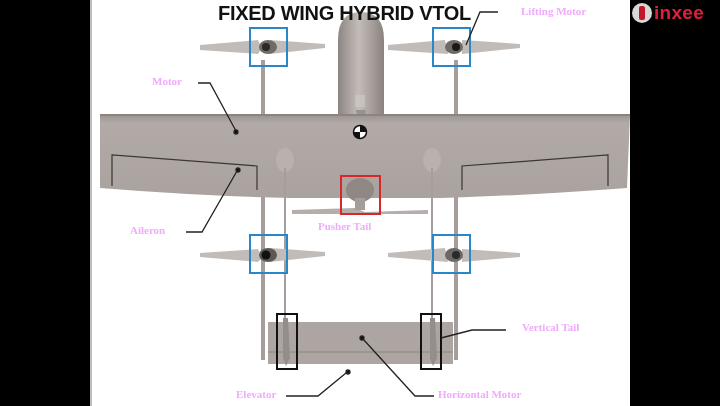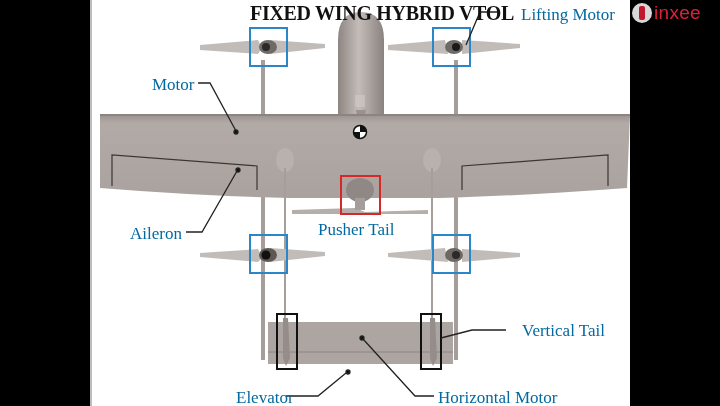--- a/index.html
+++ b/index.html
@@ -1,23 +1,23 @@
 <!DOCTYPE html>
 <html><head>
 <meta charset="utf-8">
 <style>
   html,body{margin:0;padding:0;}
   body{width:720px;height:406px;background:#000;position:relative;overflow:hidden;font-family:"Liberation Serif",serif;}
   .panel{position:absolute;left:90px;top:0;width:540px;height:406px;background:#fff;border-left:2px solid #bdbdbd;box-sizing:border-box;}
-  .title{position:absolute;left:218px;top:2px;font-family:Liberation Serif, serif;font-weight:bold;font-size:20px;letter-spacing:-0.3px;color:#111;white-space:nowrap;z-index:5;margin-left:32px;}
+  .title{position:absolute;left:218px;top:2px;font-family:Liberation Sans, sans-serif;font-weight:bold;font-size:20px;letter-spacing:-0.3px;color:#111;white-space:nowrap;z-index:5;}
   .brand{position:absolute;left:632px;top:2px;display:flex;align-items:center;z-index:5;}
   .brand-logo{width:20px;height:20px;border-radius:50%;background:#d8d8d8;position:relative;margin-right:2px;}
   .brand-logo::after{content:"";position:absolute;left:7px;top:3px;width:6px;height:14px;background:#c0182c;border-radius:2px;}
-  .brand-text{font-family:"Liberation Sans",sans-serif;font-weight:normal;font-size:19px;color:#e0203a;letter-spacing:0.3px;}
-  .label{position:absolute;font-size:17px;color:#0369a1;white-space:nowrap;z-index:4;}
+  .brand-text{font-family:"Liberation Sans",sans-serif;font-weight:bold;font-size:19px;color:#e0203a;letter-spacing:0.3px;}
+  .label{position:absolute;font-size:11px;color:#f0abfc;white-space:nowrap;z-index:4;font-weight:bold;}
   svg{position:absolute;left:0;top:0;}
 </style>
 </head>
 <body>
 
 <div class="panel"></div>
 
 <svg width="720" height="406" viewBox="0 0 720 406">
   <defs>
     <linearGradient id="fus" x1="0" x2="1" y1="0" y2="0">

